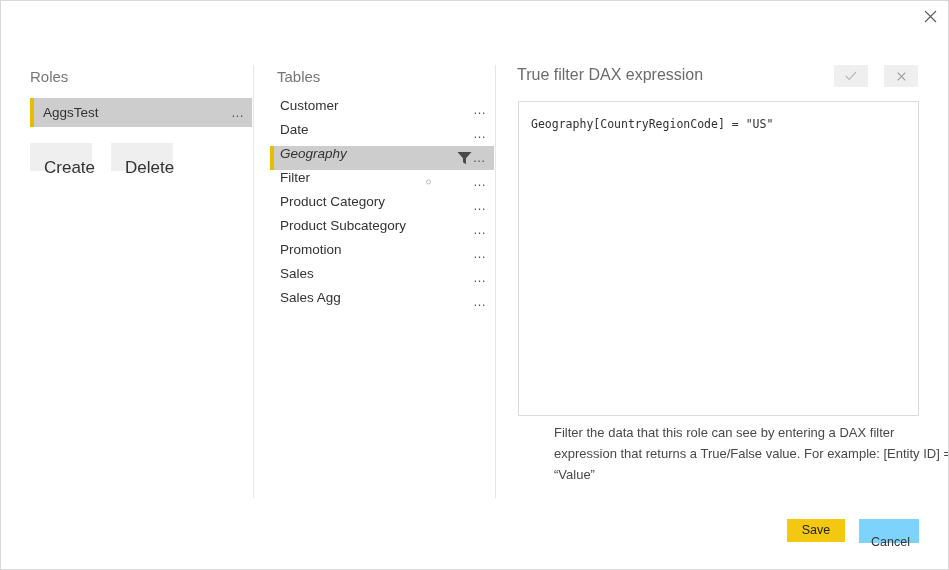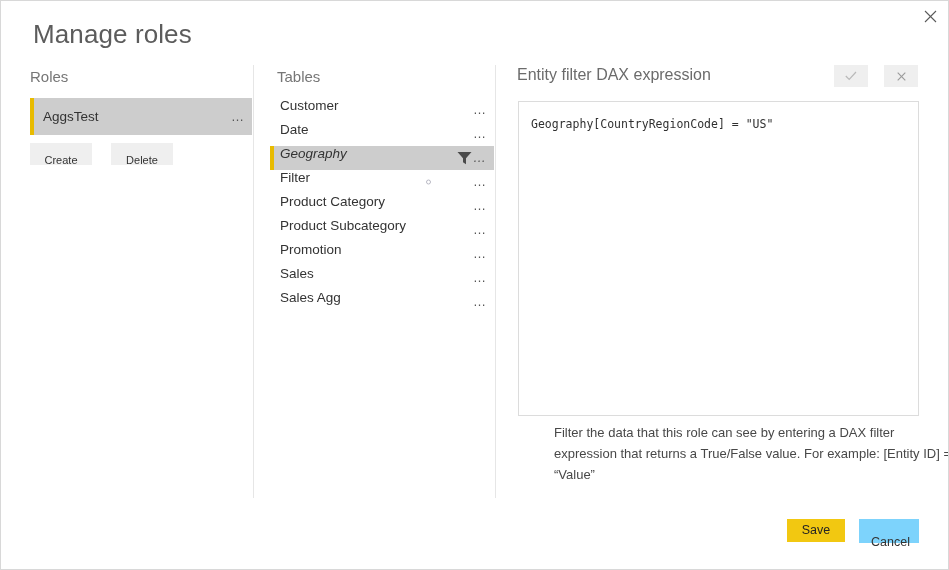--- a/index.html
+++ b/index.html
@@ -76,21 +76,21 @@
 
   
   .roles-list {
     position: absolute;
     left: 29px;
     top: 97px;
     width: 222px;
   }
   .role-row {
     position: relative;
-    height: 37px;
+    height: 29px;
     display: flex;
     align-items: center;
     cursor: pointer;
     background: transparent;
   }
   .role-row.selected { background: #cdcdcd; }
   .role-accent {
     position: absolute;
     left: 0; top: 0;
     width: 4px; height: 100%;
@@ -121,24 +121,24 @@
     top: 142px;
     display: flex;
     gap: 19px;
   }
   .btn-sm {
     width: 62px;
     height: 22px;
     background: #efefef;
     border: none;
     font-family: "Liberation Sans", sans-serif;
-    font-size: 11px;
+    font-size: 17px;
     color: #333333;
     cursor: pointer;
-    padding: 6px;
+    padding: 14px;
     line-height: 22px;
   }
 
   
   .tables-list {
     position: absolute;
     left: 269px;
     top: 97px;
     width: 224px;
   }
@@ -282,21 +282,20 @@
 
   <button class="close-btn">
     <span>
       <svg width="13" height="13" viewBox="0 0 13 13" aria-hidden="true">
         <line x1="1" y1="1" x2="12" y2="12" stroke="#5a5a5a" stroke-width="1.1"></line>
         <line x1="12" y1="1" x2="1" y2="12" stroke="#5a5a5a" stroke-width="1.1"></line>
       </svg>
     </span>
   </button>
 
-  <div class="dlg-title">Manage roles</div>
 
   <div class="divider" id="div-1"></div>
   <div class="divider" id="div-2"></div>
 
   <div class="col-header" id="hdr-roles">Roles</div>
 
   <div class="roles-list">
     <div class="role-row selected">
       <span class="role-accent"></span>
       <span class="role-name">AggsTest</span>
@@ -360,21 +359,21 @@
       <span class="row-ellipsis">…</span>
     </div>
 
     <div class="table-row">
       <span class="table-name">Sales Agg</span>
       <span class="row-ellipsis">…</span>
     </div>
 
   </div>
 
-  <div class="col-header" id="hdr-dax">Entity filter DAX expression</div>
+  <div class="col-header" id="hdr-dax">True filter DAX expression</div>
 
   <div class="dax-actions">
     <button class="dax-btn">
       <span>
         <svg width="12" height="10" viewBox="0 0 12 10" aria-hidden="true">
           <polyline points="0.8,5 4.2,8.4 11,1" fill="none" stroke="#b9b9b9" stroke-width="1.2"></polyline>
         </svg>
       </span>
     </button>
     <button class="dax-btn">

